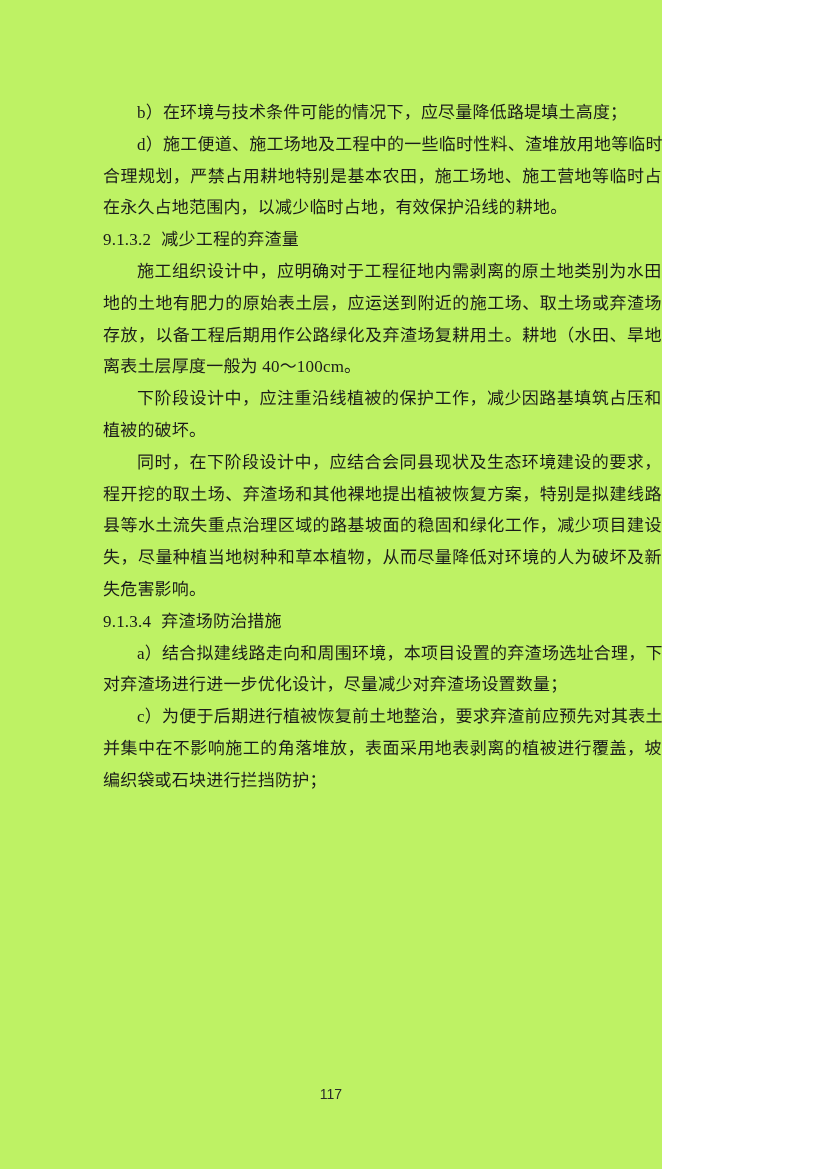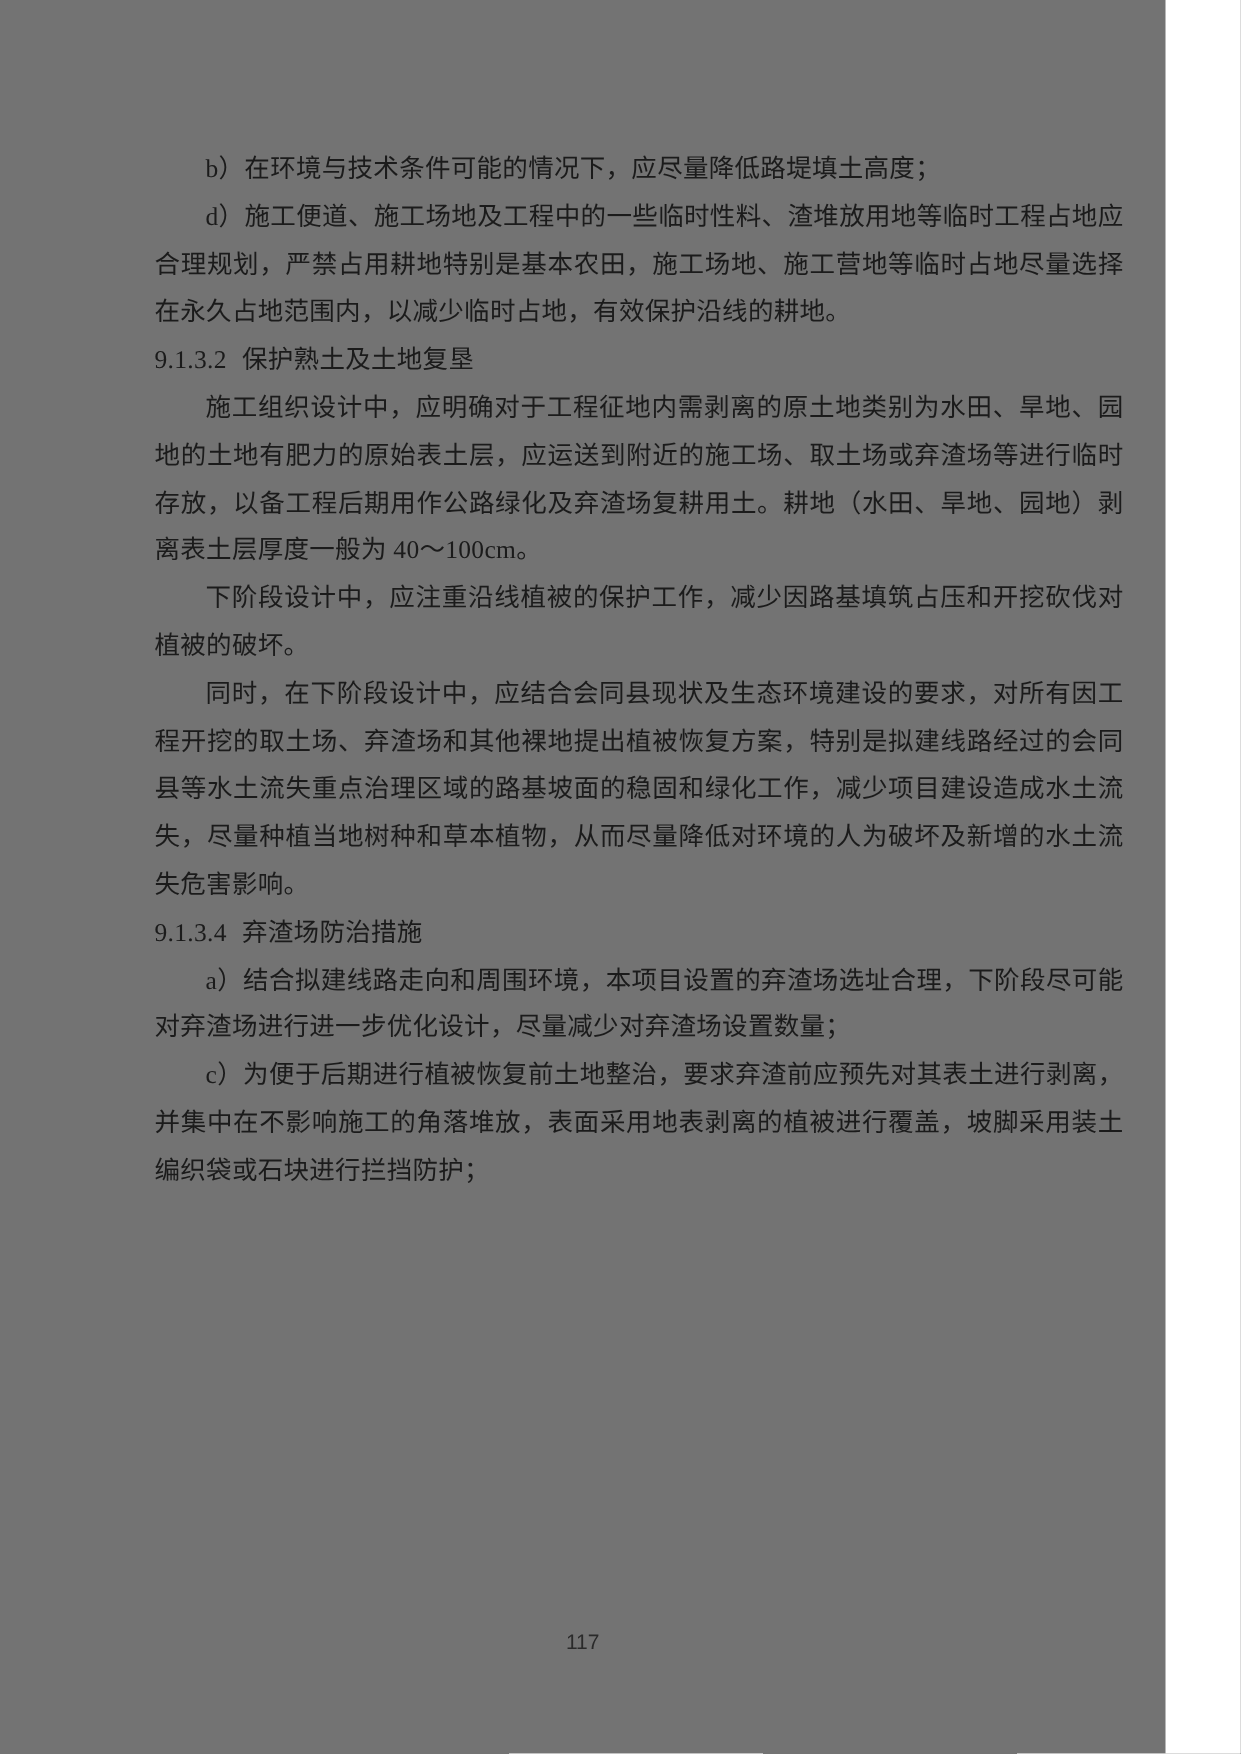--- a/index.html
+++ b/index.html
@@ -2,23 +2,23 @@
 <html lang="zh-CN"><head>
 <meta charset="utf-8">
 <style>
   html, body {
     margin: 0;
     padding: 0;
     background: #ffffff;
   }
   .page {
     position: relative;
-    width: 777px;
+    width: 662px;
     height: 1169px;
-    background: #737373;
+    background: #bef264;
     overflow: hidden;
     font-family: "Liberation Serif", "DejaVu Serif", serif;
     color: #1b1b1b;
   }
   .content {
     position: absolute;
     left: 103px;
     top: 97px;
     width: 646px;
   }
@@ -51,21 +51,21 @@
     font-family: Liberation Sans, sans-serif;
   }
 </style>
 </head>
 <body>
 
 <div class="page">
   <div class="content" id="doc-body">
       <p class="body">b）在环境与技术条件可能的情况下，应尽量降低路堤填土高度；</p>
       <p class="body">d）施工便道、施工场地及工程中的一些临时性料、渣堆放用地等临时工程占地应合理规划，严禁占用耕地特别是基本农田，施工场地、施工营地等临时占地尽量选择在永久占地范围内，以减少临时占地，有效保护沿线的耕地。</p>
-      <p class="heading"><span class="sec-num">9.1.3.2</span><span class="sec-title">保护熟土及土地复垦</span></p>
+      <p class="heading"><span class="sec-num">9.1.3.2</span><span class="sec-title">减少工程的弃渣量</span></p>
       <p class="body">施工组织设计中，应明确对于工程征地内需剥离的原土地类别为水田、旱地、园地的土地有肥力的原始表土层，应运送到附近的施工场、取土场或弃渣场等进行临时存放，以备工程后期用作公路绿化及弃渣场复耕用土。耕地（水田、旱地、园地）剥离表土层厚度一般为 40～100cm。</p>
       <p class="body">下阶段设计中，应注重沿线植被的保护工作，减少因路基填筑占压和开挖砍伐对植被的破坏。</p>
       <p class="body">同时，在下阶段设计中，应结合会同县现状及生态环境建设的要求，对所有因工程开挖的取土场、弃渣场和其他裸地提出植被恢复方案，特别是拟建线路经过的会同县等水土流失重点治理区域的路基坡面的稳固和绿化工作，减少项目建设造成水土流失，尽量种植当地树种和草本植物，从而尽量降低对环境的人为破坏及新增的水土流失危害影响。</p>
       <p class="heading"><span class="sec-num">9.1.3.4</span><span class="sec-title">弃渣场防治措施</span></p>
       <p class="body">a）结合拟建线路走向和周围环境，本项目设置的弃渣场选址合理，下阶段尽可能对弃渣场进行进一步优化设计，尽量减少对弃渣场设置数量；</p>
       <p class="body">c）为便于后期进行植被恢复前土地整治，要求弃渣前应预先对其表土进行剥离，并集中在不影响施工的角落堆放，表面采用地表剥离的植被进行覆盖，坡脚采用装土编织袋或石块进行拦挡防护；</p>
     </div>
   <div class="footer">117</div>
 </div>
 

